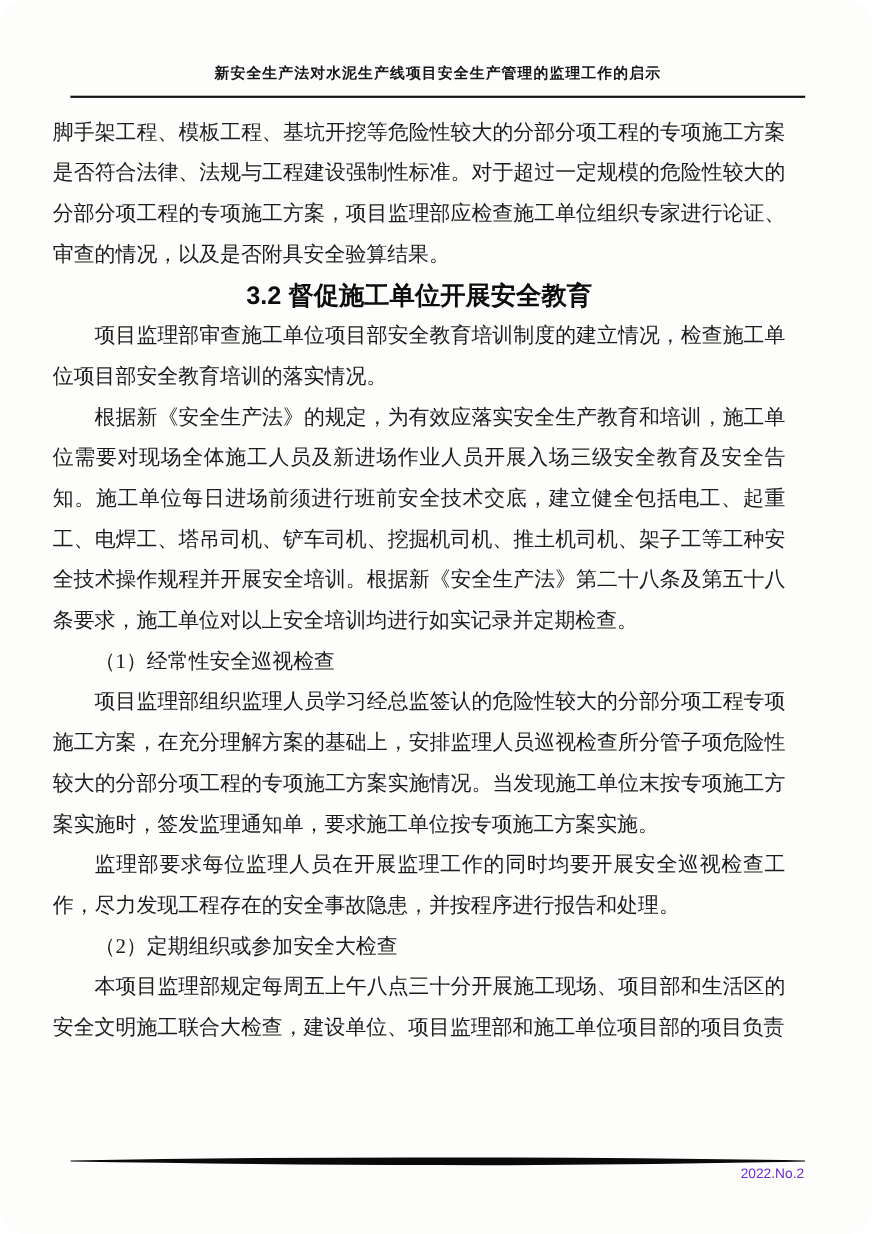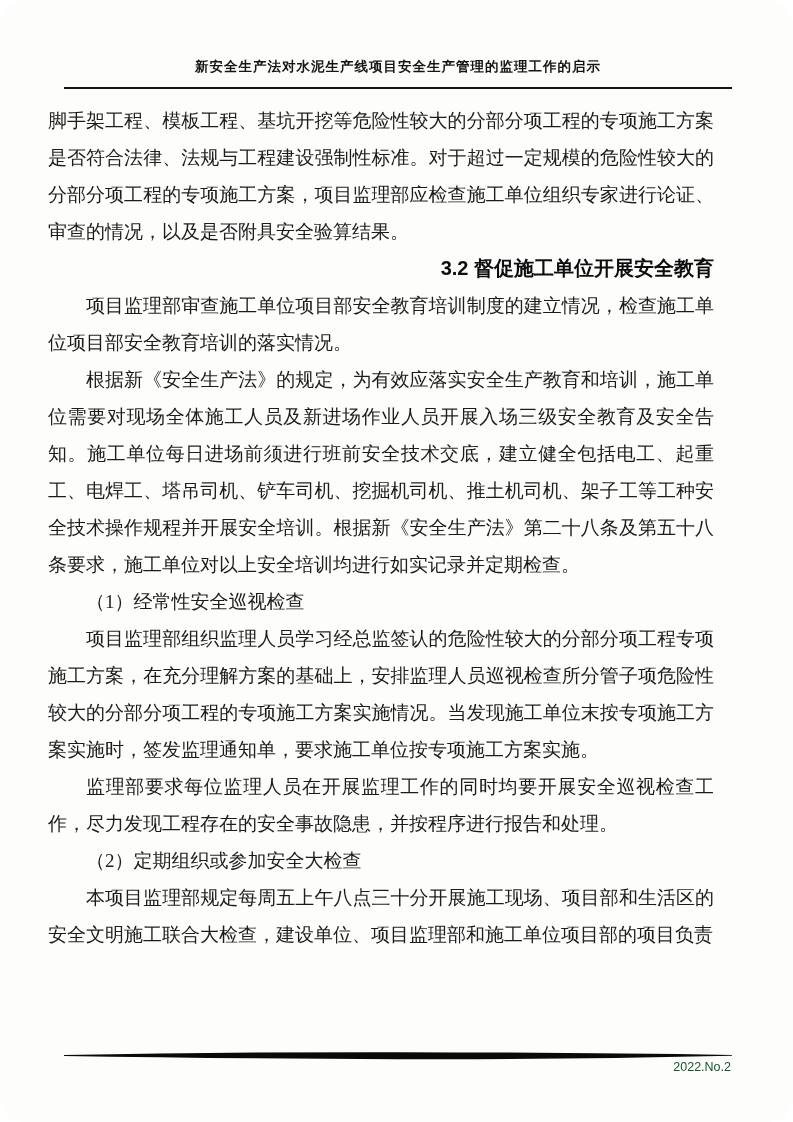--- a/index.html
+++ b/index.html
@@ -43,24 +43,24 @@
     text-justify: inter-character;
     margin-top: 16px;
   }
   .content p { margin: 0; }
   .para { text-indent: 2em; }
   .para.no-indent { text-indent: 0; }
   .sec-heading {
     margin: 0;
     font-family: "Liberation Sans", "DejaVu Sans", sans-serif;
     font-weight: bold;
-    font-size: 20px;
+    font-size: 23px;
     line-height: 37px;
     color: #0d0d0d;
-    text-align: right;
+    text-align: center;
   }
   .footer-bar {
     position: absolute;
     top: 1051px;
     left: 64px;
     width: 668px;
     height: 10px;
   }
   .footer-bar svg { display: block; }
   .page-number {
@@ -74,21 +74,21 @@
     color: #222;
   }
   .issue-label {
     position: absolute;
     top: 1060px;
     left: 65px;
     width: 666px;
     text-align: right;
     font-size: 12.5px;
     font-family: "Liberation Sans", sans-serif;
-    color: #14532d;
+    color: #6d28d9;
   }
 </style>
 </head>
 <body>
 
 <div class="page">
 
   <div class="running-title">新安全生产法对水泥生产线项目安全生产管理的监理工作的启示</div>
 
   <div class="header-rule"></div>

